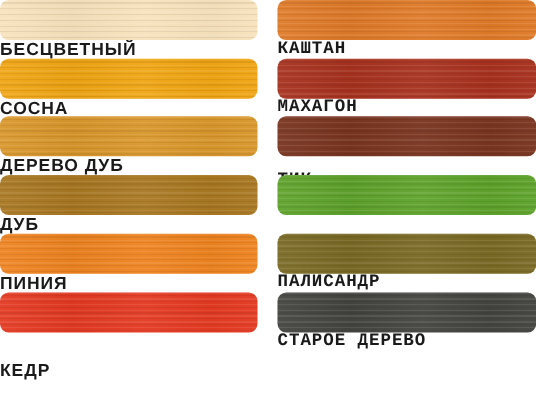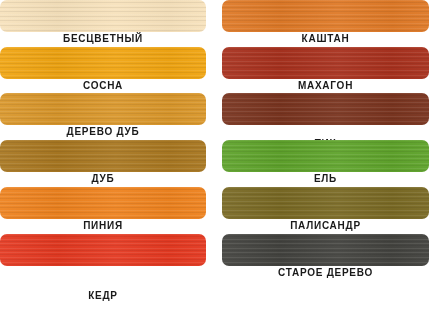--- a/index.html
+++ b/index.html
@@ -18,21 +18,21 @@
     width: 429px;
     height: 327px;
     background: #ffffff;
   }
   .column {
     position: absolute;
     top: 0;
     height: 327px;
   }
   #col-left  { left: 0px;   width: 206px; }
-  #col-right { left: 222px; width: 207px; }
+  #col-right { left: 222px; width: 207px; font-family: Liberation Mono, monospace; }
 
   .swatch-cell {
     position: relative;
     width: 100%;
     height: 46.71px;
     box-sizing: border-box;
   }
   .swatch-chip {
     position: relative;
     width: 100%;
@@ -65,22 +65,22 @@
     background-image:
       linear-gradient(to right,
         rgba(255,255,255,0.05) 0%,
         rgba(0,0,0,0.03) 28%,
         rgba(255,255,255,0.045) 56%,
         rgba(0,0,0,0.025) 82%,
         rgba(255,255,255,0.03) 100%);
   }
   .swatch-label {
     width: 100%;
-    text-align: center;
-    font-size: 10px;
+    text-align: left;
+    font-size: 14px;
     font-weight: bold;
     letter-spacing: 0.75px;
     color: #1a1a1a;
     line-height: 14px;
     height: 14px;
     white-space: nowrap;
   }
 </style>
 </head>
 <body style="background-color: rgb(255, 255, 255);">
@@ -142,21 +142,20 @@
     <div class="swatch-cell">
       <div class="swatch-chip" style="background-color: rgb(122, 53, 32);">
         <div class="grain"></div>
       </div>
       <div class="swatch-label" style="color: rgb(26, 26, 26); margin-top: 12px;">ТИК</div>
     </div>
     <div class="swatch-cell">
       <div class="swatch-chip" style="background-color: rgb(95, 163, 44);">
         <div class="grain"></div>
       </div>
-      <div class="swatch-label" style="color: rgb(26, 26, 26);">ЕЛЬ</div>
     </div>
     <div class="swatch-cell">
       <div class="swatch-chip" style="background-color: rgb(122, 106, 37);">
         <div class="grain"></div>
       </div>
       <div class="swatch-label" style="color: rgb(26, 26, 26);">ПАЛИСАНДР</div>
     </div>
     <div class="swatch-cell">
       <div class="swatch-chip" style="background-color: rgb(68, 68, 64);">
         <div class="grain"></div>

